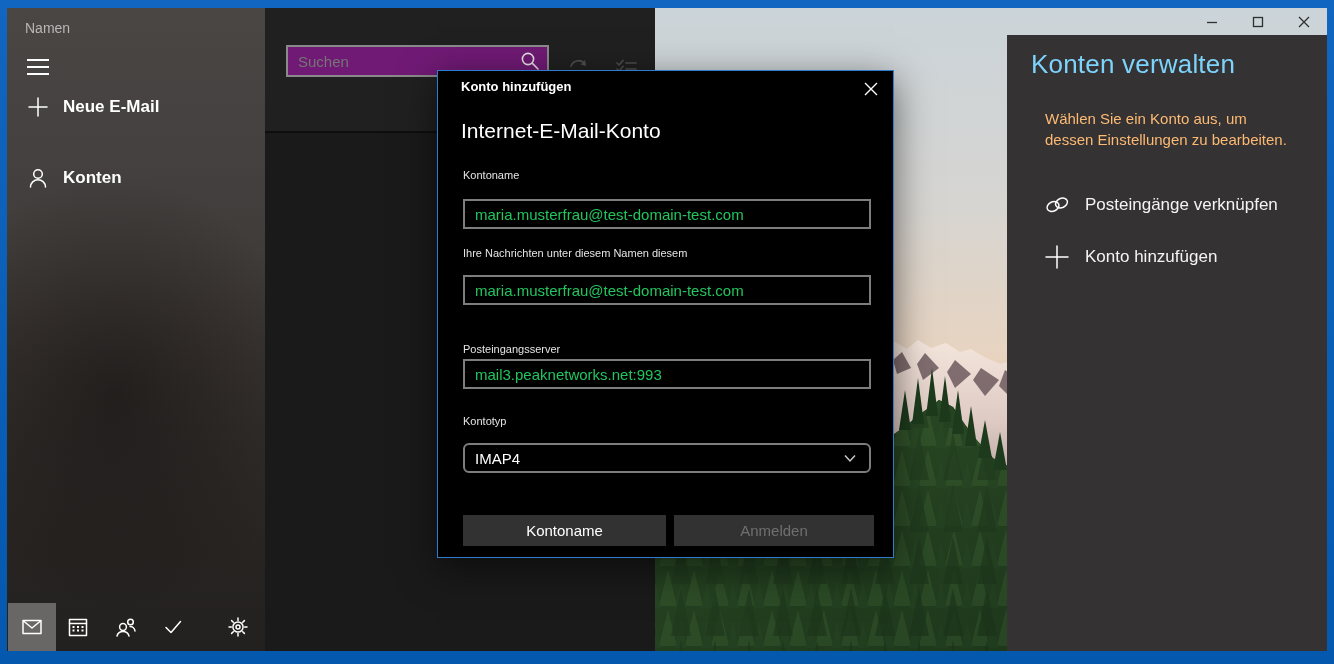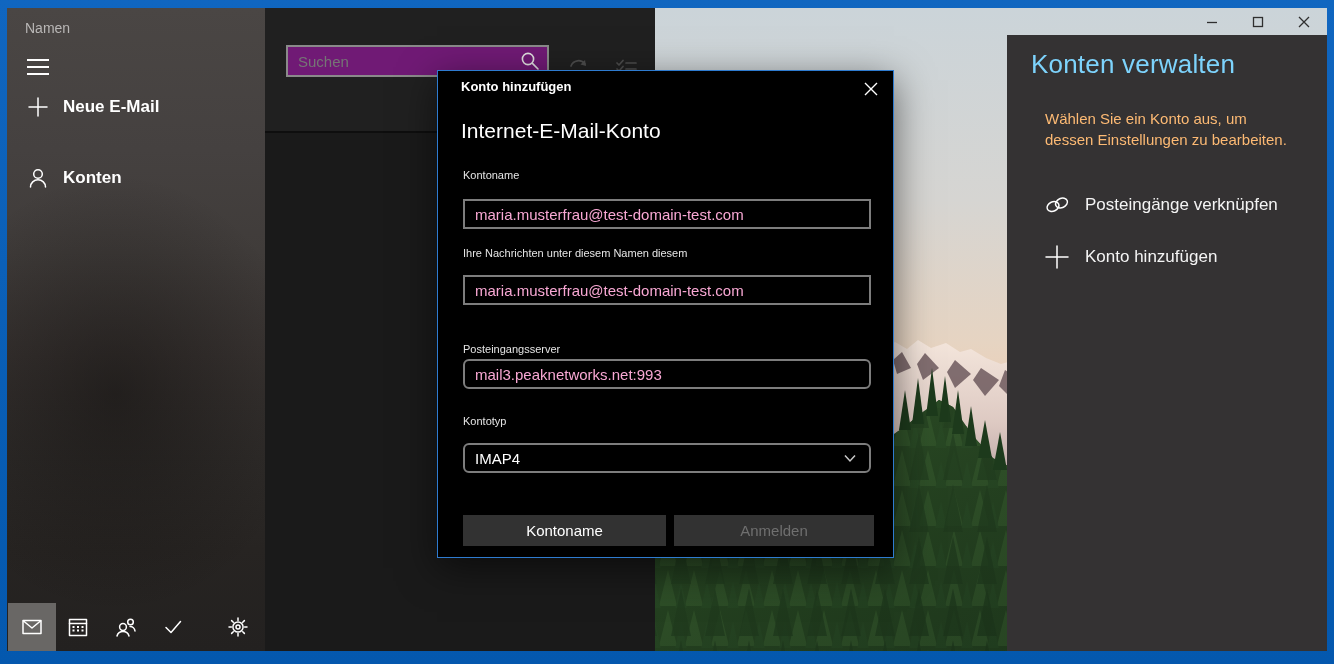--- a/index.html
+++ b/index.html
@@ -69,21 +69,21 @@
   .dialog {
     position:absolute; left:430px; top:62px; width:457px; height:488px;
     background:#000; border:1px solid #2e7bd0; box-shadow:0 10px 36px rgba(0,0,0,.55);
   }
   .dlg-title { position:absolute; left:23px; top:8px; font-size:13px; font-weight:bold; color:#fff; }
   .dlg-close { position:absolute; right:12px; top:8px; width:20px; height:20px; cursor:pointer; }
   .dlg-heading { position:absolute; left:23px; top:48px; font-size:21px; font-weight:400; color:#fff; }
   .fld-label { position:absolute; left:25px; font-size:11px; color:#e5e5e5; }
   .fld-input {
     position:absolute; left:25px; width:408px; height:30px;
-    background:#000; border:2px solid #7d7d7d; color:#f9a8d4; font-size:15px;
+    background:#000; border:2px solid #7d7d7d; color:#22c55e; font-size:15px;
     font-family:inherit; padding:0 10px; outline:none;
   }
   .fld-select {
     position:absolute; left:25px; width:408px; height:30px;
     background:#000; border:2px solid #7d7d7d; display:flex; align-items:center; cursor:pointer;
   }
   .fld-select .val { font-size:15px; color:#fff; padding-left:10px; flex:1; }
   .fld-select .chev { width:22px; height:22px; margin-right:8px; }
   .dlg-btn {
     position:absolute; top:444px; height:31px; background:#323232; border:0;
@@ -316,21 +316,21 @@
     </svg>
     <div class="dlg-heading">Internet-E-Mail-Konto</div>
 
     <div class="fld-label" style="top:98px;">Kontoname</div>
     <input class="fld-input" style="top: 128px;" readonly="" value="maria.musterfrau@test-domain-test.com">
 
     <div class="fld-label" style="top:176px;">Ihre Nachrichten unter diesem Namen diesem</div>
     <input class="fld-input" style="top: 204px;" readonly="" value="maria.musterfrau@test-domain-test.com">
 
     <div class="fld-label" style="top:272px;">Posteingangsserver</div>
-    <input class="fld-input" style="top: 288px; border-radius: 6px;" readonly="" value="mail3.peaknetworks.net:993">
+    <input class="fld-input" style="top: 288px;" readonly="" value="mail3.peaknetworks.net:993">
 
     <div class="fld-label" style="top:344px;">Kontotyp</div>
     <div class="fld-select" style="top:372px;border-radius:6px;">
       <span class="val">IMAP4</span>
       <svg class="chev" viewBox="0 0 22 22">
         <polyline points="6,8.5 11,14 16,8.5" fill="none" stroke="#c8c8c8" stroke-width="1.5"></polyline>
       </svg>
     </div>
 
     <button class="dlg-btn btn-cancel">Kontoname</button>

